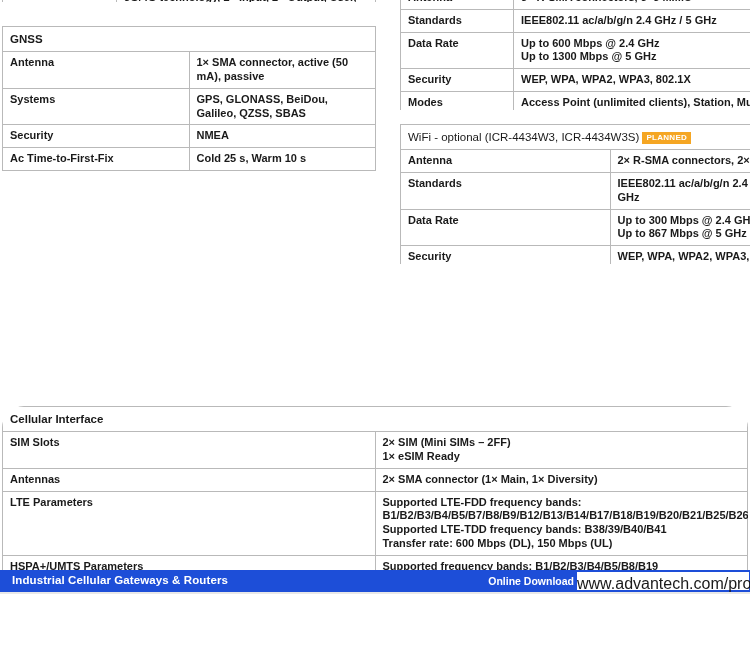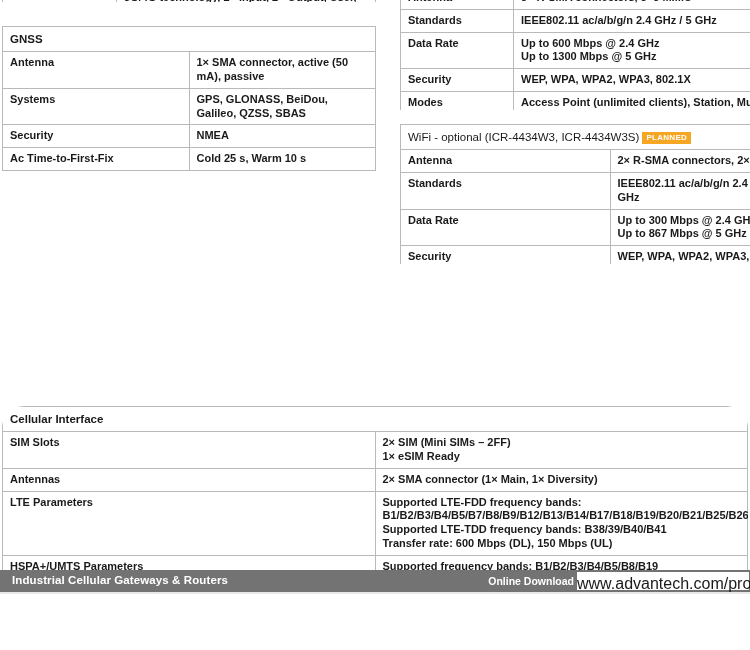--- a/index.html
+++ b/index.html
@@ -84,21 +84,21 @@
   }
 
   .strong { font-weight: normal; }
 
   
   #footer {
     left: 0;
     top: 570px;
     width: 750px;
     height: 22px;
-    background: #737373;
+    background: #1d4ed8;
     color: #ffffff;
   }
   #footer .ftitle {
     position: absolute;
     left: 12px;
     top: 4px;
     font-size: 11.5px;
     font-weight: bold;
     letter-spacing: 0.1px;
   }

